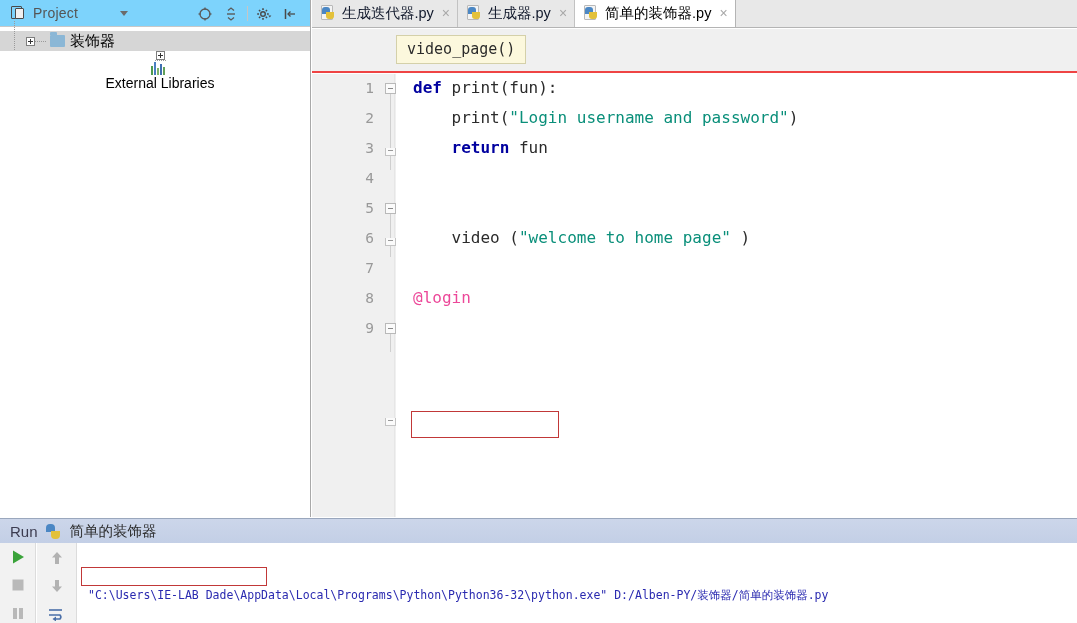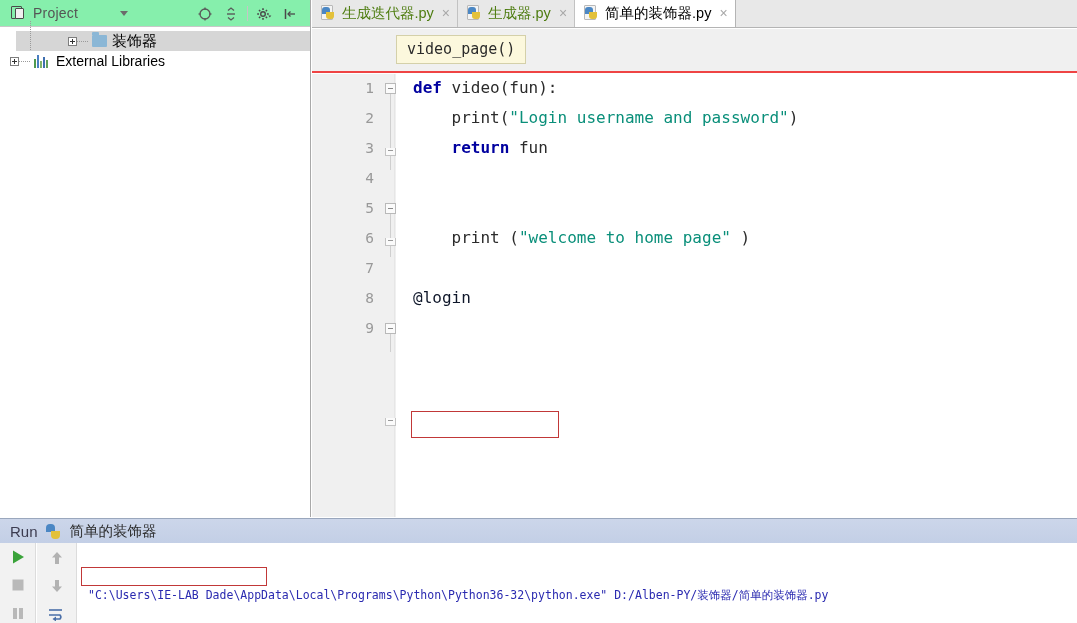--- a/index.html
+++ b/index.html
@@ -14,21 +14,21 @@
 
   
   #sidebar {
     position: absolute; left: 0; top: 0; width: 311px; height: 517px;
     background: #ffffff;
     border-right: 1px solid #a9a9a9;
   }
   #sidebar-header {
     position: relative;
     height: 27px;
-    background: #86efac;
+    background: #7dd3fc;
     border-bottom: 1px solid #c8c8c8;
     display: flex; align-items: center;
   }
   .proj-icon {
     margin-left: 10px; width: 16px; height: 16px;
     position: relative; flex: none;
   }
   .proj-icon .bk {
     position: absolute; left: 1px; top: 1px; width: 11px; height: 13px;
     border: 1.4px solid #4a4a4a; border-radius: 1px;
@@ -85,21 +85,21 @@
   }
   .tab {
     height: 28px; display: flex; align-items: center; padding: 0 7px 0 9px;
     border-right: 1px solid #c2c2c2; position: relative; background: #e8e8e8;
   }
   .tab.active { background: #ffffff; border-right: 1px solid #b4b4b4; }
   .tab-ico { width: 15px; height: 15px; position: relative; flex: none; margin-right: 6px; }
   .tab-ico .p1 { position: absolute; left: 1px; top: 1px; width: 8px; height: 7px; background: #4b87c4; border-radius: 3px 3px 0 0;}
   .tab-ico .p2 { position: absolute; left: 5px; top: 6px; width: 8px; height: 7px; background: #e3c13a; border-radius: 0 0 3px 3px;}
   .tab-ico .pg { position: absolute; left: 0px; top: -1px; width: 12px; height: 15px; background: #f4f4f4; border: 1px solid #b9b9b9; border-radius: 1px; }
-  .tab-label { font-size: 14.5px; color: #4d7c0f; }
+  .tab-label { font-size: 14.5px; color: #0f172a; }
   .tab.active .tab-label { color: #000; }
   .tab-close { margin-left: 8px; font-size: 14px; color: #a8a8a8; line-height: 1; }
 
   
   #breadcrumb {
     position: absolute; left: 312px; top: 29px; width: 765px; height: 44px;
     background: #f0f0f0; border-bottom: 2px solid #ef4444;
   }
   #crumb-box {
     position: absolute; left: 84px; top: 6px;
@@ -128,21 +128,21 @@
     font-family: "DejaVu Sans Mono", monospace; font-size: 14.5px; color: #999999;
     top: 6px;
   }
   .crow .code {
     position: absolute; left: 101px; top: 4px;
     font-family: "DejaVu Sans Mono", monospace; font-size: 16px;
     color: #2b2b2b; white-space: pre;
   }
   .kw { color: #00009f; font-weight: bold; }
   .str { color: #0a8f7a; }
-  .deco { color: #0f172a; margin-top: 24px; }
+  .deco { color: #ec4899; margin-top: 24px; }
   .cmt { color: #8c8c8c; font-style: italic; }
   .fn { color: #2b2b2b; }
 
   
   .fold { position: absolute; width: 11px; height: 11px; }
   .fold .bx { position: absolute; left:0; top:0; width:11px; height:11px; border:1px solid #b9b9b9; background:#fbfbfb; }
   .fold .bx::before { content:""; position:absolute; left:2px; top:4px; width:5px; height:1px; background:#8a8a8a; }
   .foldline { position: absolute; left: 5px; width: 1px; background: #cfcfcf; }
   .foldend { position: absolute; width: 11px; height: 8px; }
   .foldend .bx2 { position:absolute; left:0; top:0; width:11px; height:8px; border:1px solid #c4c4c4; border-top:none; background:#fbfbfb;}
@@ -248,30 +248,30 @@
             <line x1="6" y1="8" x2="13" y2="8" stroke="#4a4a4a" stroke-width="1.3"></line>
             <polyline points="8.5,5.5 6,8 8.5,10.5" fill="none" stroke="#4a4a4a" stroke-width="1.3"></polyline>
           </svg>
         </span>
       </span>
     </div>
 
     <div id="tree">
 
 
-      <div class="trow sel" style="padding-left:52px;margin-left:16px;">
+      <div class="trow sel" style="padding-left:26px;">
         <span class="vline" style="left:14px; top:-10px; height:30px;"></span>
         <span class="exp plus"></span>
         <span class="dots"></span>
         <span class="folder blue" style="margin-left:4px;"></span>
         <span class="tlabel cn">装饰器</span>
       </div>
 
 
-      <div class="trow" style="padding-left:10px;">
+      <div class="trow" style="padding-left:10px;flex-direction:column;">
         <span class="exp plus"></span>
         <span class="dots"></span>
         <span class="libicon" style="margin-left:4px;">
           <i style="height:9px;background:#4f9a4f;"></i>
           <i style="height:13px;background:#4a7fc1;"></i>
           <i style="height:7px;background:#7fb46a;"></i>
           <i style="height:11px;background:#3f6fb0;"></i>
           <i style="height:8px;background:#62a05a;"></i>
         </span>
         <span class="tlabel">External Libraries</span>
@@ -314,21 +314,21 @@
   </div>
 
   <div id="editor">
     <div id="gutter"></div>
     <div id="foldstrip"></div>
 
     <div class="code-rows">
 
       <div class="crow">
         <span class="ln">1</span>
-        <span class="code"><span class="kw">def </span><span class="fn">video(fun):</span></span>
+        <span class="code"><span class="kw">def </span><span class="fn">print(fun):</span></span>
       </div>
 
       <div class="crow">
         <span class="ln">2</span>
         <span class="code"><span class="fn">    print(</span><span class="str">"Login username and password"</span><span class="fn">)</span></span>
       </div>
 
       <div class="crow">
         <span class="ln">3</span>
         <span class="code"><span class="fn">    </span><span class="kw">return </span><span class="fn">fun</span></span>
@@ -338,21 +338,21 @@
         <span class="ln">4</span>
         <span class="code"></span>
       </div>
 
       <div class="crow">
         <span class="ln">5</span>
       </div>
 
       <div class="crow">
         <span class="ln">6</span>
-        <span class="code"><span class="fn">    print (</span><span class="str">"welcome to home page"</span><span class="fn"> )</span></span>
+        <span class="code"><span class="fn">    video (</span><span class="str">"welcome to home page"</span><span class="fn"> )</span></span>
       </div>
 
       <div class="crow">
         <span class="ln">7</span>
         <span class="code"></span>
       </div>
 
       <div class="crow">
         <span class="ln">8</span>
         <span class="code"><span class="deco">@login</span></span>

